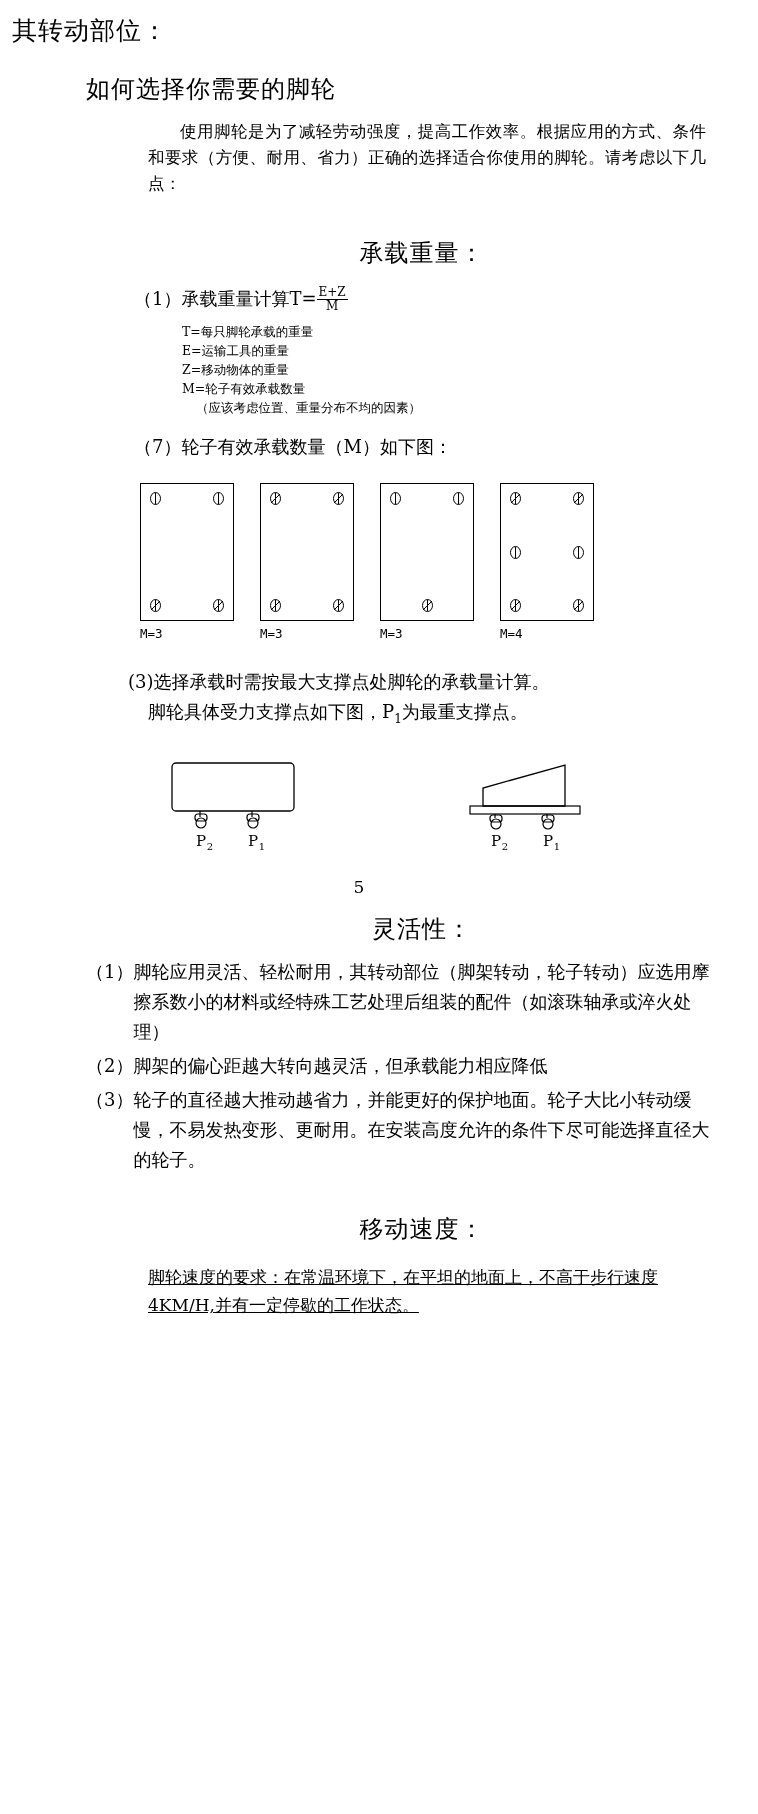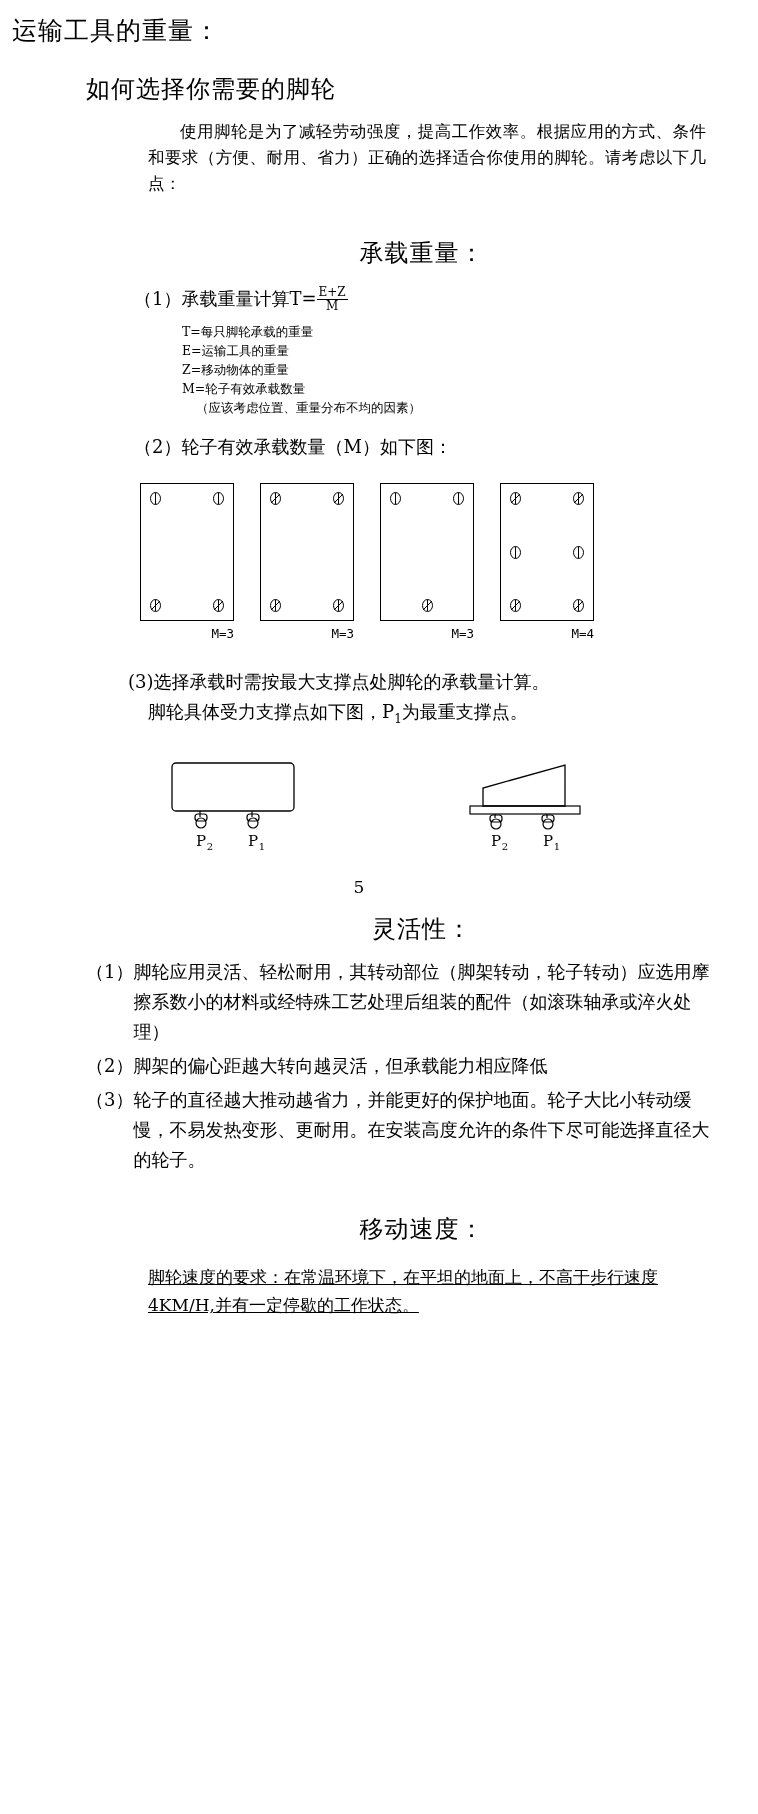--- a/index.html
+++ b/index.html
@@ -100,21 +100,21 @@
     box-sizing: border-box;
     background: #fff;
   }
   .caster {
     position: absolute;
     width: 13px;
     height: 13px;
   }
   .caster svg { display: block; }
   .fig-cap {
-    text-align: right;
+    text-align: left;
     font-size: 12.5px;
     margin-top: 5px;
     font-family: "DejaVu Sans Mono", "Liberation Mono", monospace;
   }
   .para-3 {
     font-size: 18px;
     line-height: 30px;
     margin: 26px 36px 0 128px;
   }
   .para-3 .sub {
@@ -153,41 +153,41 @@
     line-height: 28px;
     margin: 18px 52px 0 148px;
     text-decoration: underline;
   }
 </style>
 </head>
 <body>
 
 <div class="page">
 
-  <div class="title-main">运输工具的重量：</div>
+  <div class="title-main">其转动部位：</div>
 
   <div class="h2">如何选择你需要的脚轮</div>
 
   <div class="para-intro"><span class="firstline">使用脚轮是为了减轻劳动强度，提高工作效率。根据应用的方式、条件和要求（方便、耐用、省力）正确的选择适合你使用的脚轮。请考虑以下几点：</span></div>
 
   <div class="h2-section">承载重量：</div>
 
   <div class="numbered">
     <span>（1）承载重量计算T=</span><span class="frac"><span class="num">E+Z</span><span class="den">M</span></span>
   </div>
 
   <div class="defs">
     <div>T=每只脚轮承载的重量</div>
     <div>E=运输工具的重量</div>
     <div>Z=移动物体的重量</div>
     <div>M=轮子有效承载数量</div>
     <div class="indent">（应该考虑位置、重量分布不均的因素）</div>
   </div>
 
-  <div class="numbered">（2）轮子有效承载数量（M）如下图：</div>
+  <div class="numbered">（7）轮子有效承载数量（M）如下图：</div>
 
   <div class="fig-row">
 
     <div class="fig-box">
       <div class="box">
         <div class="caster" style="left:8px; top:8px;">
           <svg width="13" height="13" viewBox="0 0 13 13">
               <ellipse cx="6.5" cy="6.5" rx="5" ry="6" fill="none" stroke="#000" stroke-width="1"></ellipse>
               <line x1="6.5" y1="0.8" x2="6.5" y2="12.2" stroke="#000" stroke-width="1"></line>
             </svg>

